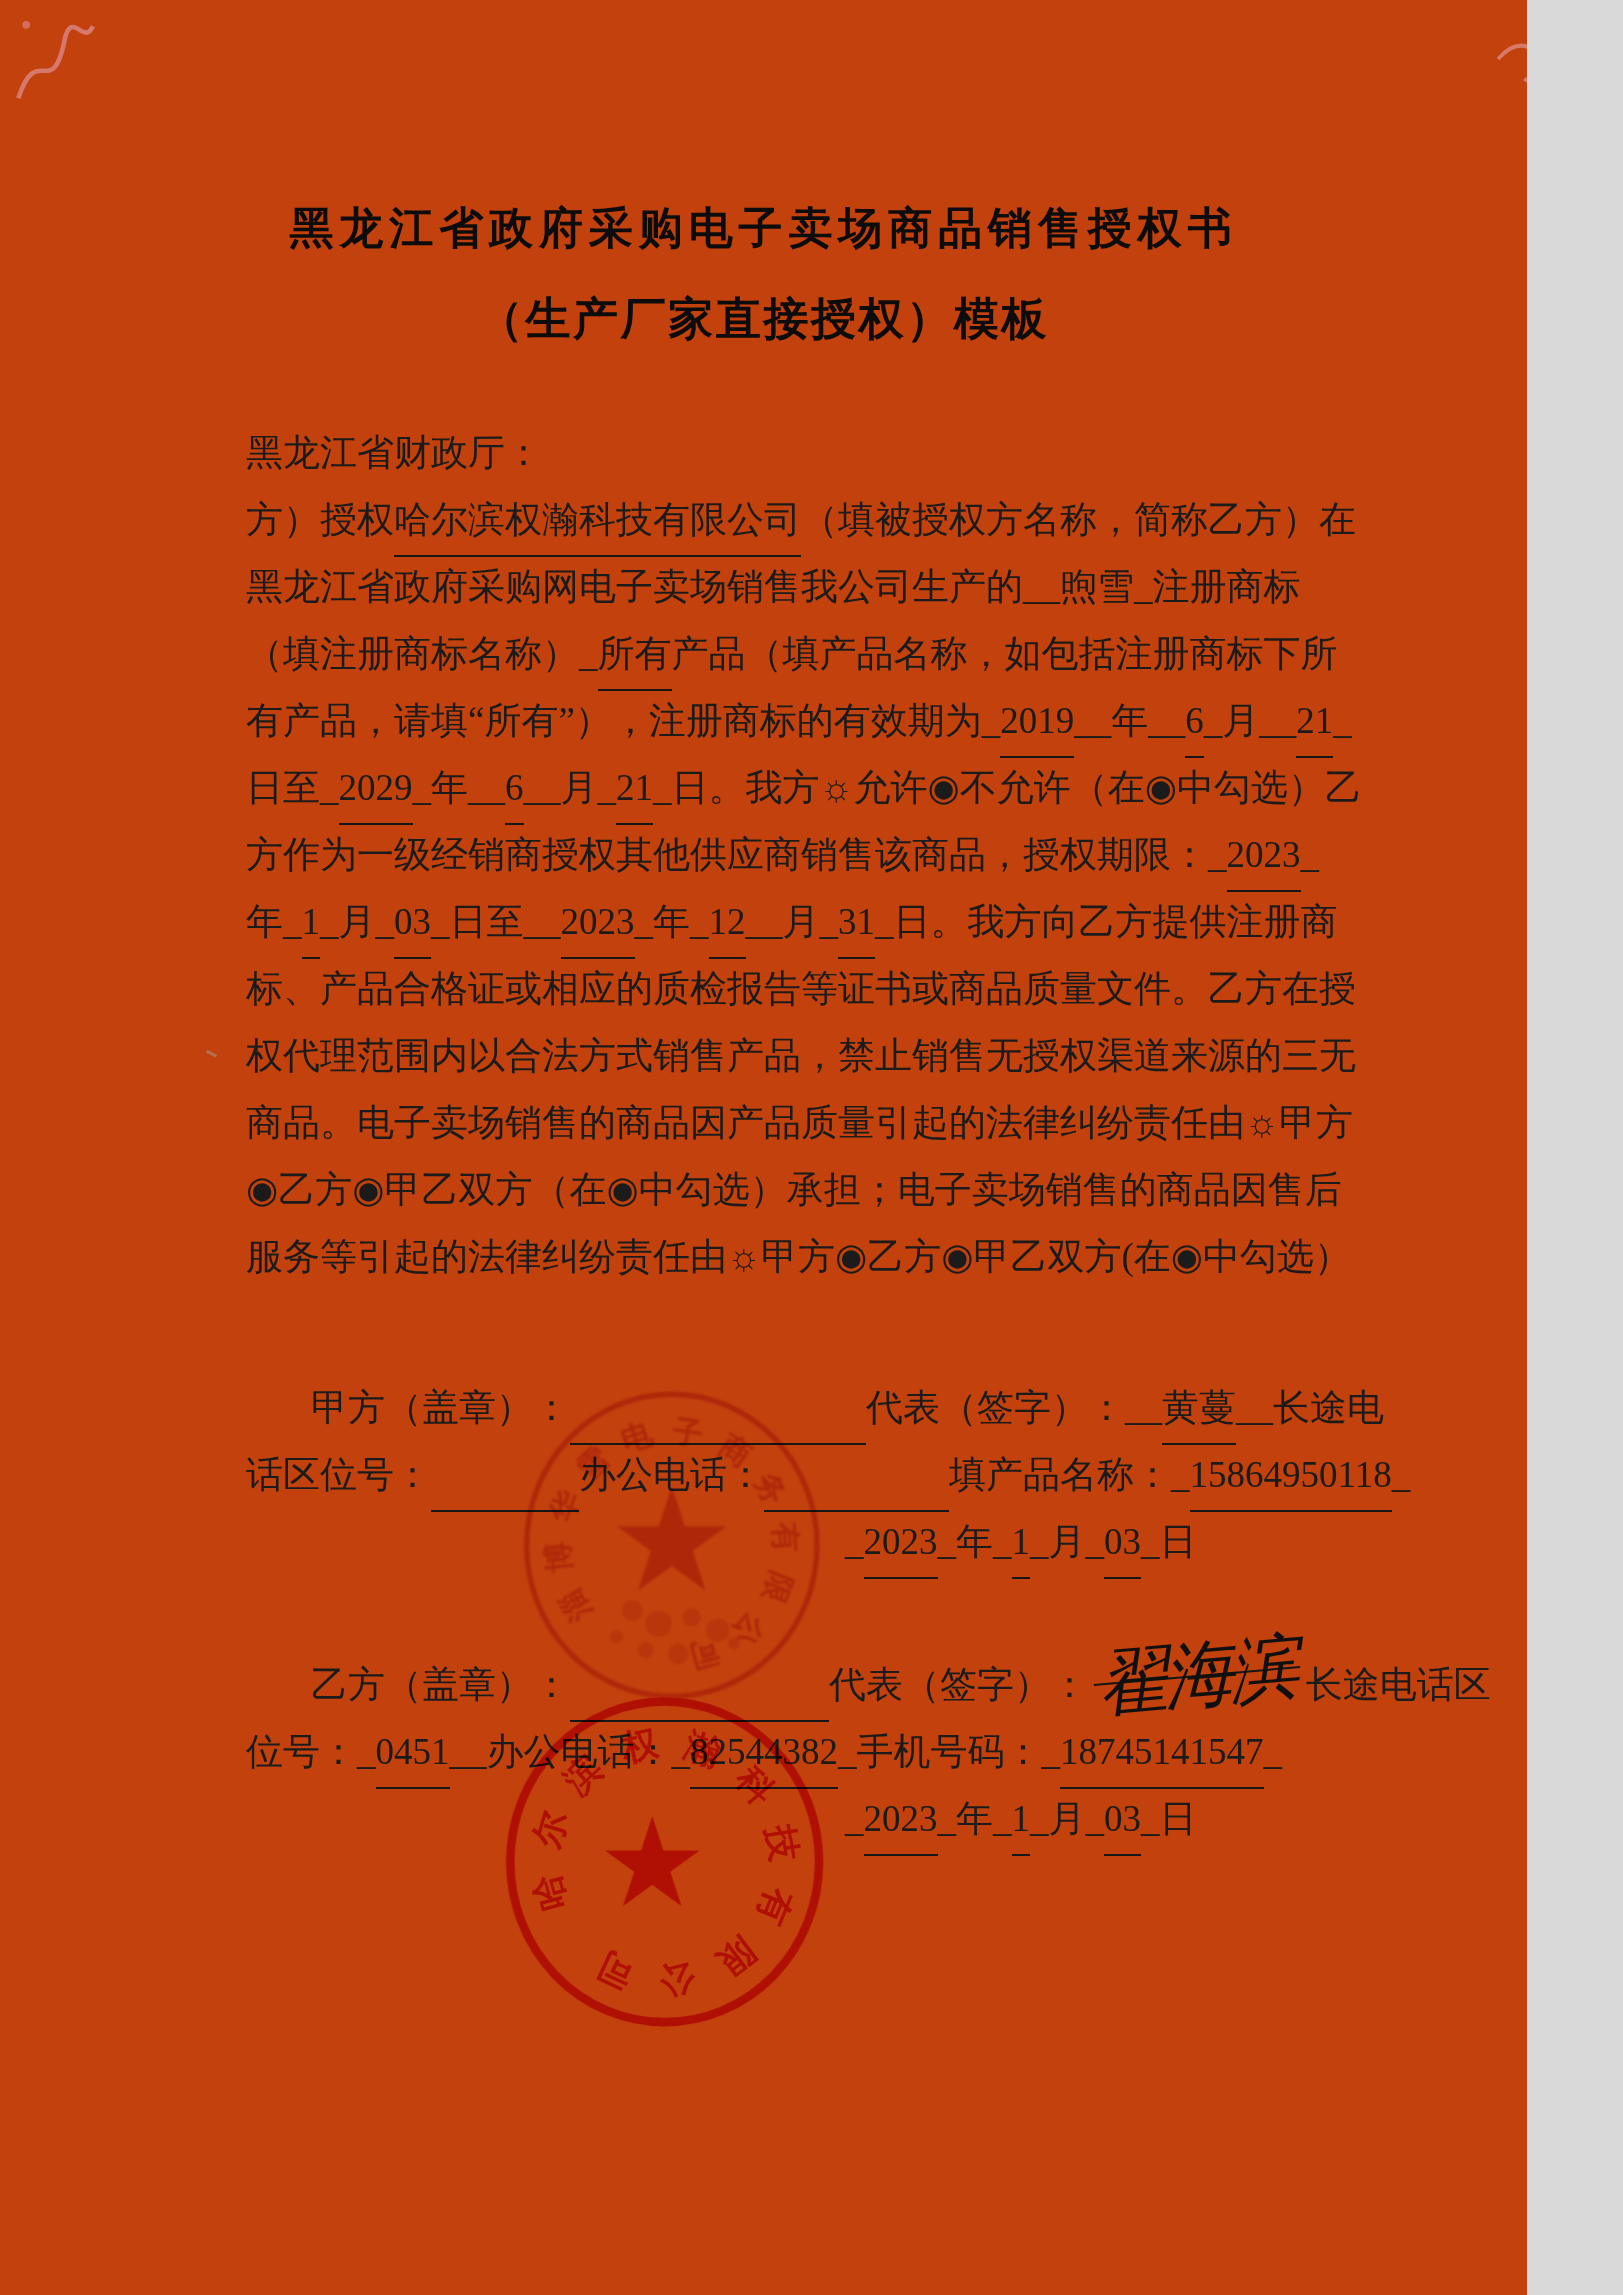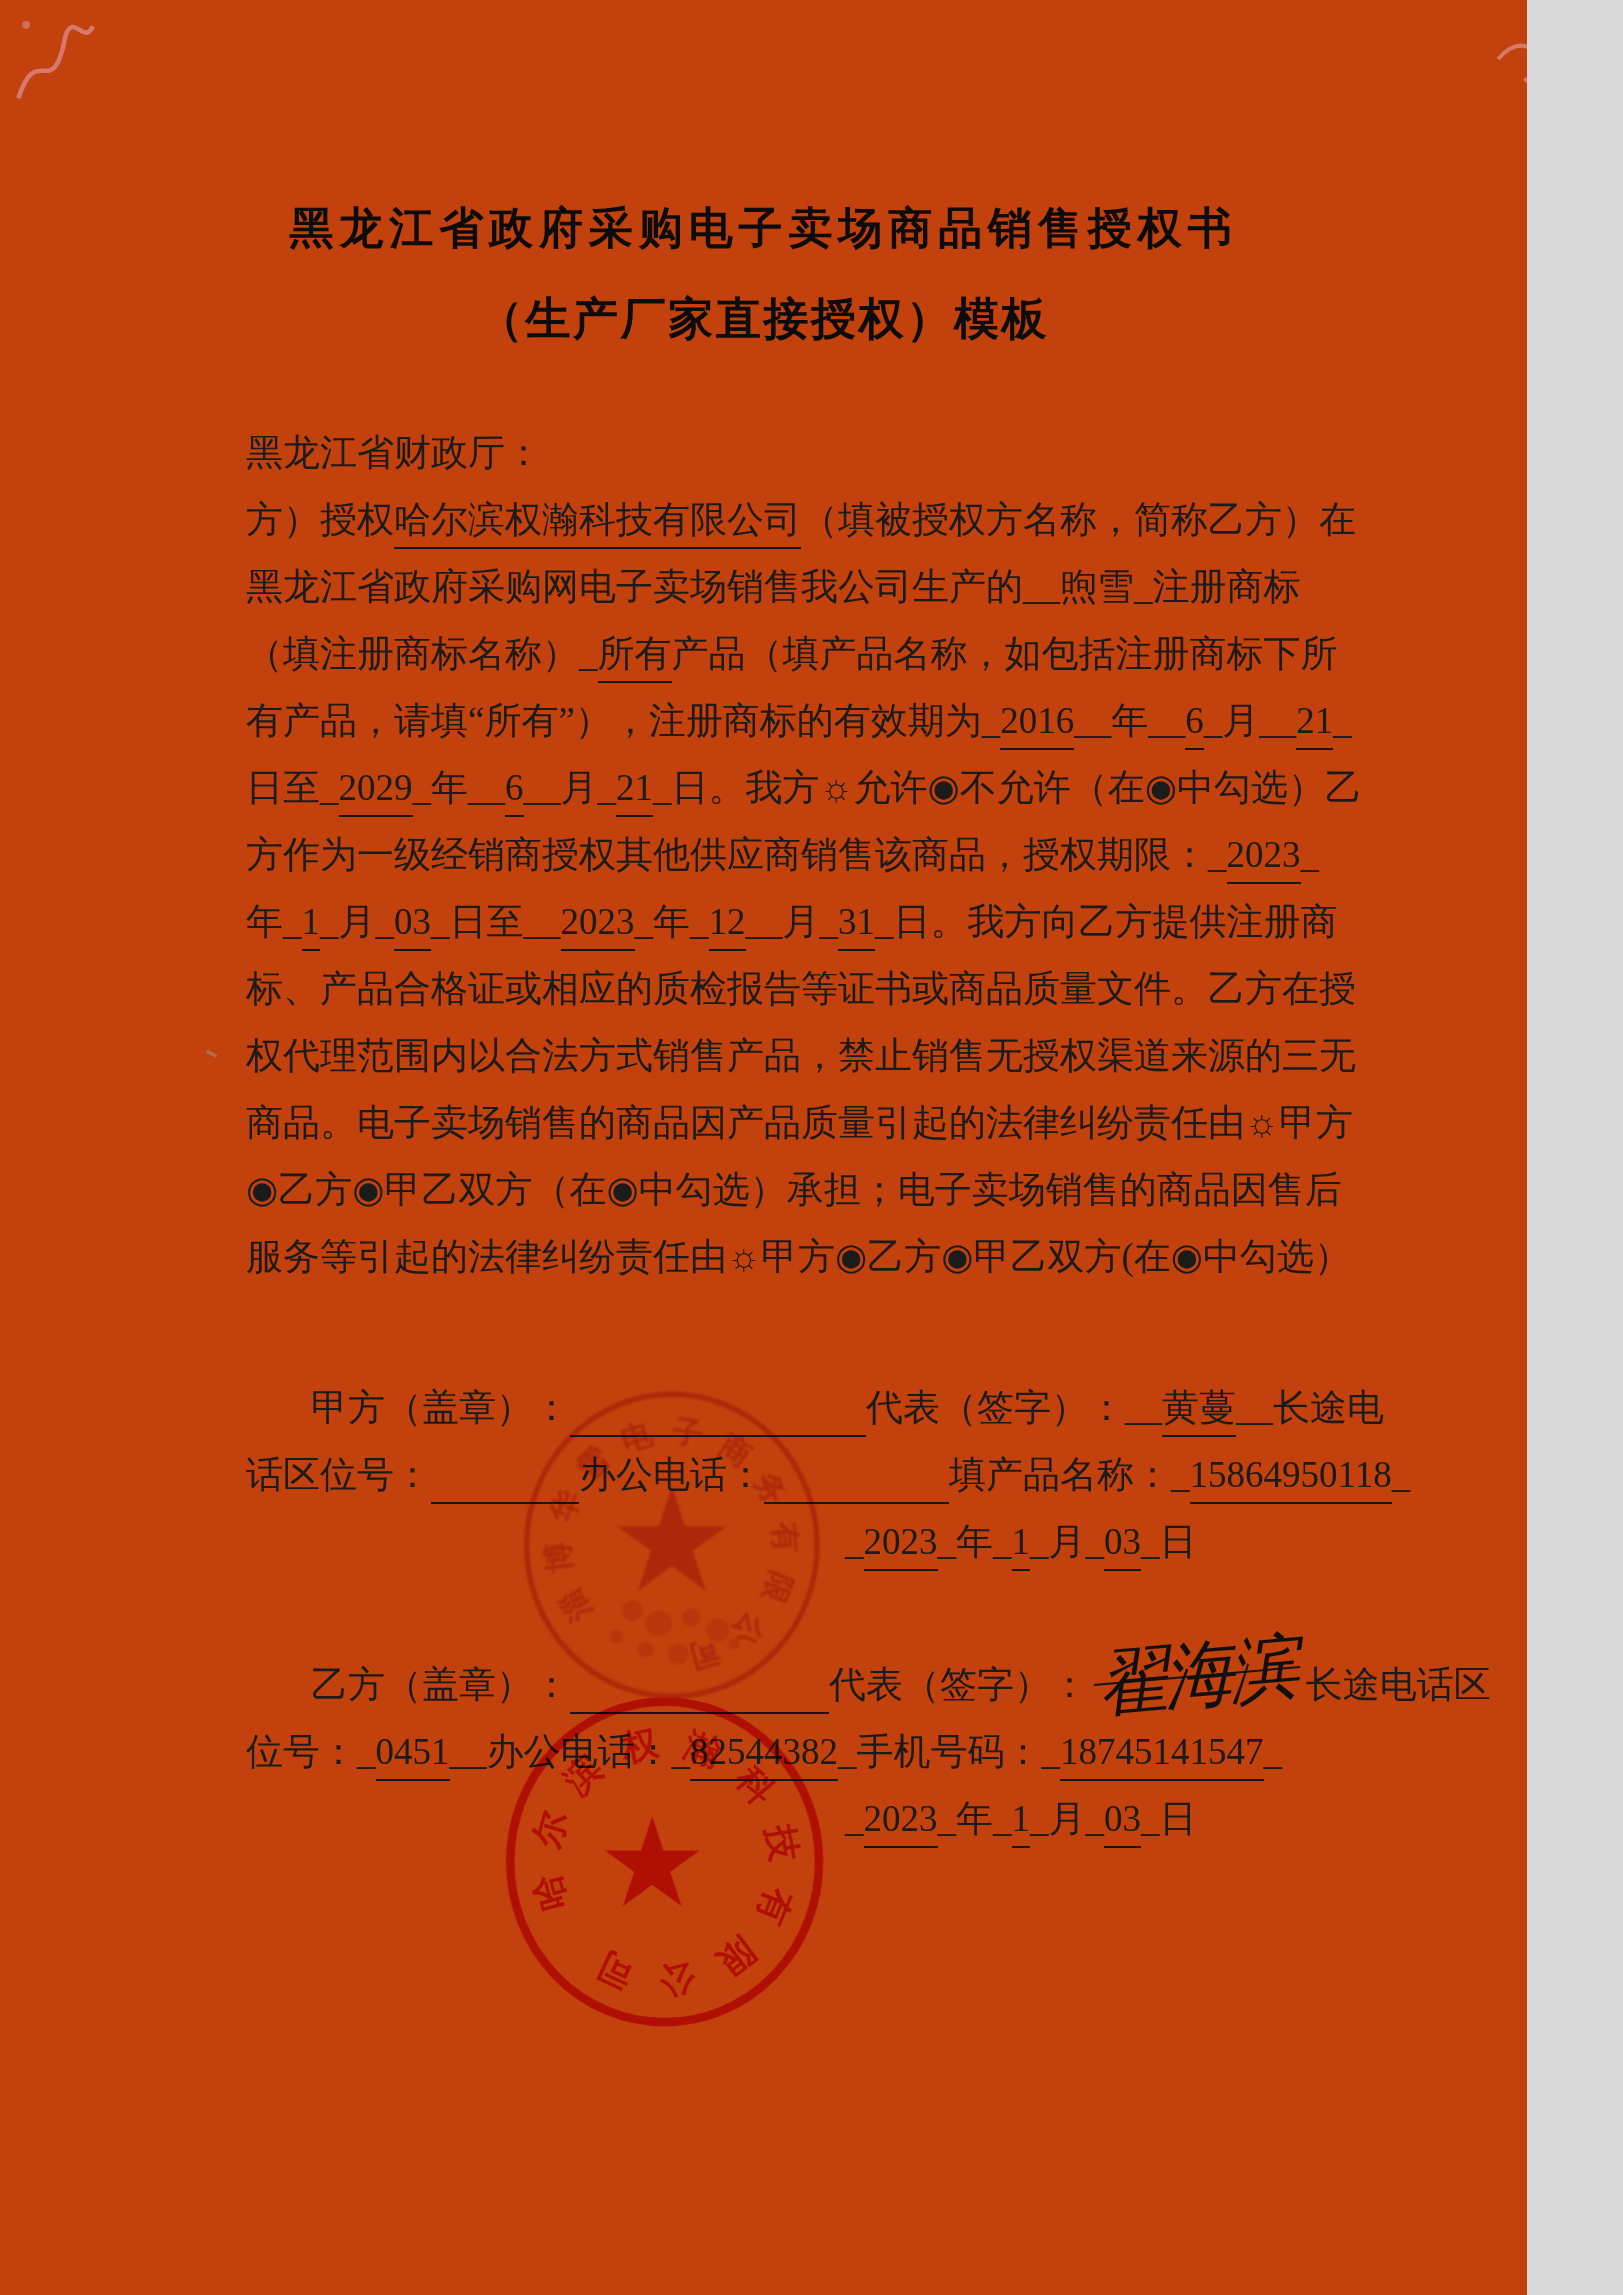--- a/index.html
+++ b/index.html
@@ -14,21 +14,21 @@
     font-weight:bold;color:#0c0c0c;
   }
   .title1{top:199px;font-size:44px;letter-spacing:5.9px;}
   .title2{top:289px;font-size:45px;letter-spacing:2.6px;}
   .content{
     position:absolute;left:246px;top:419px;width:1152px;
     font-size:37px;line-height:67px;
   }
   .line{white-space:nowrap;height:67px;}
   .seg{display:inline;}
-  .seg.u{border-bottom:2.6px solid #161616;padding-bottom:7px;}
+  .seg.u{border-bottom:2.6px solid #161616;padding-bottom:15px;}
   .seg.hand{
     display:inline-block;font-size:73px;line-height:0;font-style:italic;
     letter-spacing:-3.9px;transform:rotate(-5deg) scale(.95,1);
     position:relative;top:2.6px;padding:0 5.2px;color:#101010;
     font-family:"DejaVu Serif",serif;
   }
   .block-a{margin-top:84px;}
   .block-b{margin-top:76px;}
   .seals{position:absolute;left:0;top:0;mix-blend-mode:multiply;pointer-events:none;}
   .seal-text{font-family:"Liberation Sans","DejaVu Sans",sans-serif;font-weight:bold;}
@@ -41,21 +41,21 @@
 
   <div class="title title1">黑龙江省政府采购电子卖场商品销售授权书</div>
   <div class="title title2">（生产厂家直接授权）模板</div>
 
   <div class="content">
     <div class="line">黑龙江省财政厅：</div>
     <div>
         <div class="line"><span class="seg">方）授权</span><span class="seg u">哈尔滨权瀚科技有限公司</span><span class="seg">（填被授权方名称，简称乙方）在</span></div>
         <div class="line"><span class="seg">黑龙江省政府采购网电子卖场销售我公司生产的__煦雪_注册商标</span></div>
         <div class="line"><span class="seg">（填注册商标名称）_</span><span class="seg u">所有</span><span class="seg">产品（填产品名称，如包括注册商标下所</span></div>
-        <div class="line"><span class="seg">有产品，请填“所有”），注册商标的有效期为_</span><span class="seg u">2016</span><span class="seg">__年__</span><span class="seg u">6</span><span class="seg">_月__</span><span class="seg u">21</span><span class="seg">_</span></div>
+        <div class="line"><span class="seg">有产品，请填“所有”），注册商标的有效期为_</span><span class="seg u">2019</span><span class="seg">__年__</span><span class="seg u">6</span><span class="seg">_月__</span><span class="seg u">21</span><span class="seg">_</span></div>
         <div class="line"><span class="seg">日至_</span><span class="seg u">2029</span><span class="seg">_年__</span><span class="seg u">6</span><span class="seg">__月_</span><span class="seg u">21</span><span class="seg">_日。我方☼允许◉不允许（在◉中勾选）乙</span></div>
         <div class="line"><span class="seg">方作为一级经销商授权其他供应商销售该商品，授权期限：_</span><span class="seg u">2023</span><span class="seg">_</span></div>
         <div class="line"><span class="seg">年_</span><span class="seg u">1</span><span class="seg">_月_</span><span class="seg u">03</span><span class="seg">_日至__</span><span class="seg u">2023</span><span class="seg">_年_</span><span class="seg u">12</span><span class="seg">__月_</span><span class="seg u">31</span><span class="seg">_日。我方向乙方提供注册商</span></div>
         <div class="line"><span class="seg">标、产品合格证或相应的质检报告等证书或商品质量文件。乙方在授</span></div>
         <div class="line"><span class="seg">权代理范围内以合法方式销售产品，禁止销售无授权渠道来源的三无</span></div>
         <div class="line"><span class="seg">商品。电子卖场销售的商品因产品质量引起的法律纠纷责任由☼甲方</span></div>
         <div class="line"><span class="seg">◉乙方◉甲乙双方（在◉中勾选）承担；电子卖场销售的商品因售后</span></div>
         <div class="line"><span class="seg">服务等引起的法律纠纷责任由☼甲方◉乙方◉甲乙双方(在◉中勾选）</span></div>
       </div>
     <div class="block-a">

